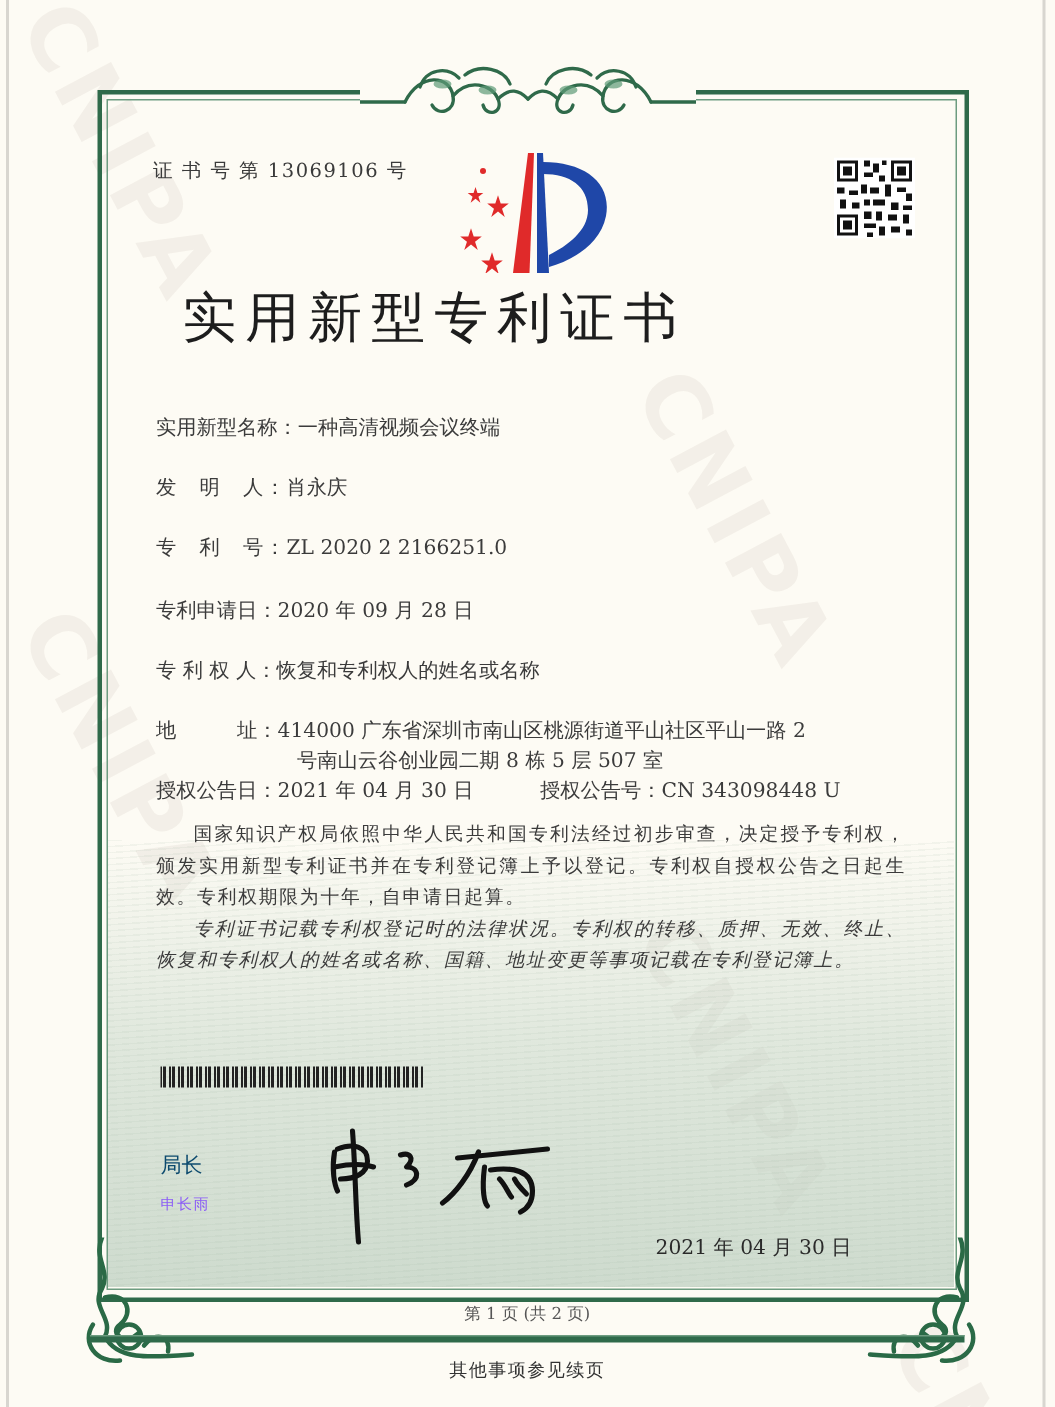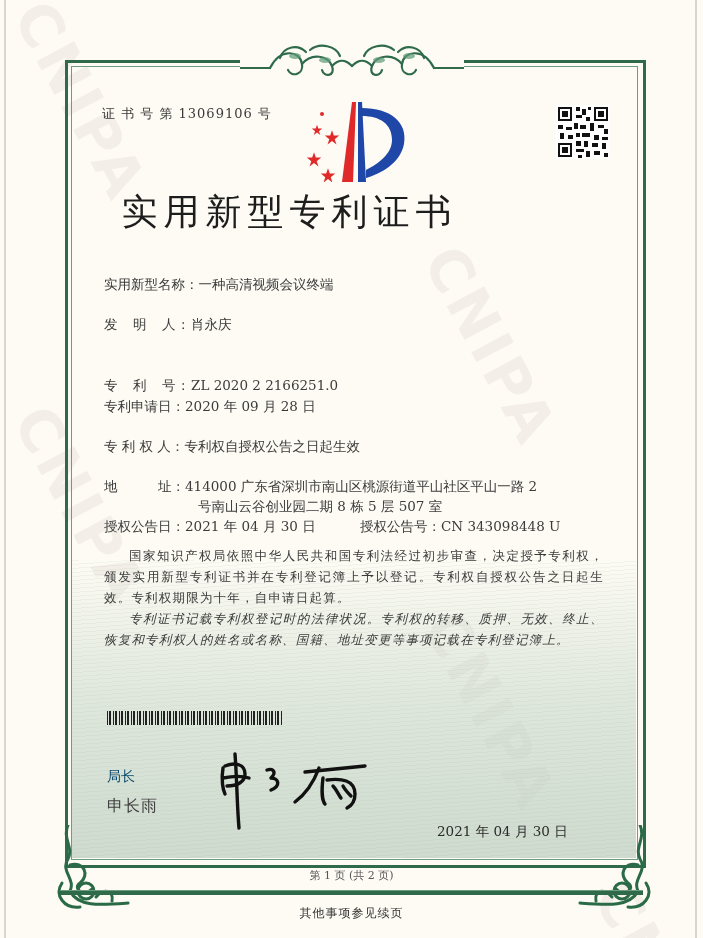--- a/index.html
+++ b/index.html
@@ -48,21 +48,21 @@
   .addr-line2 { position: absolute; left: 198px; font-size: 13.5px; color: #3b3b3b; }
   .para {
     position: absolute; left: 104px; width: 500px; font-size: 12.5px; line-height: 21px;
     color: #3b3b3b; text-indent: 2em; letter-spacing: 1.2px; text-align: justify;
   }
   .barcode {
     position: absolute; left: 107px; top: 711px; width: 175px; height: 14px;
     background: repeating-linear-gradient(90deg, #222 0 1px, transparent 1px 2px, #222 2px 3px, #222 3px 4px, transparent 4px 6px);
   }
   .director-title { position: absolute; left: 107px; top: 768px; font-family: "DejaVu Sans", sans-serif; font-size: 14px; color: #0c4a6e; }
-  .director-name { position: absolute; left: 107px; top: 796px; font-family: "DejaVu Sans", sans-serif; font-size: 16px; color: #404040; letter-spacing: 1px; }
+  .director-name { position: absolute; left: 107px; top: 796px; font-family: "DejaVu Sans", sans-serif; font-size: 10px; color: #8b5cf6; letter-spacing: 1px; }
   .signature { position: absolute; left: 215px; top: 750px; width: 160px; height: 80px; }
   .issue-date { position: absolute; left: 437px; top: 823px; font-size: 13.5px; color: #2a2a2a; }
   .page-num { position: absolute; left: 0; top: 868px; width: 703px; text-align: center; font-size: 11px; color: #555; }
   .footer-bar { position: absolute; left: 60px; top: 890px; width: 583px; height: 4px; background: #2f6a4a; border-top: 1px solid #6d9c80; }
   .continue-note { position: absolute; left: 0; top: 905px; width: 703px; text-align: center; font-size: 12px; color: #333; letter-spacing: 1px; }
 </style>
 </head>
 <body>
 
 <div class="page-edge-left"></div>
@@ -197,27 +197,27 @@
 
 <div class="title">实用新型专利证书</div>
 
 <div class="field" style="top:276px;">
   <span class="lbl">实用新型名称：</span><span class="val">一种高清视频会议终端</span>
 </div>
 <div class="field" style="top:316px;">
   <span class="lbl" style="letter-spacing:1px;">发　明　人：</span><span class="val">肖永庆</span>
 </div>
 <div class="field" style="top:356px;">
-  <span class="lbl" style="letter-spacing:1px;margin-top:21px;">专　利　号：</span><span class="val">ZL 2020 2 2166251.0</span>
+  <span class="lbl" style="letter-spacing:1px;">专　利　号：</span><span class="val">ZL 2020 2 2166251.0</span>
 </div>
 <div class="field" style="top:398px;">
   <span class="lbl">专利申请日：</span><span class="val">2020 年 09 月 28 日</span>
 </div>
 <div class="field" style="top:438px;">
-  <span class="lbl">专 利 权 人：</span><span class="val">专利权自授权公告之日起生效</span>
+  <span class="lbl">专 利 权 人：</span><span class="val">恢复和专利权人的姓名或名称</span>
 </div>
 <div class="field" style="top:478px;">
   <span class="lbl">地　　　址：</span><span class="val">414000 广东省深圳市南山区桃源街道平山社区平山一路 2</span>
 </div>
 <div class="addr-line2" style="top:498px;">号南山云谷创业园二期 8 栋 5 层 507 室</div>
 <div class="field" style="top:518px;">
   <span class="lbl">授权公告日：</span><span class="val">2021 年 04 月 30 日</span>
 </div>
 <div class="field" style="top:518px;left:360px;">
   <span class="lbl">授权公告号：</span><span class="val">CN 343098448 U</span>

